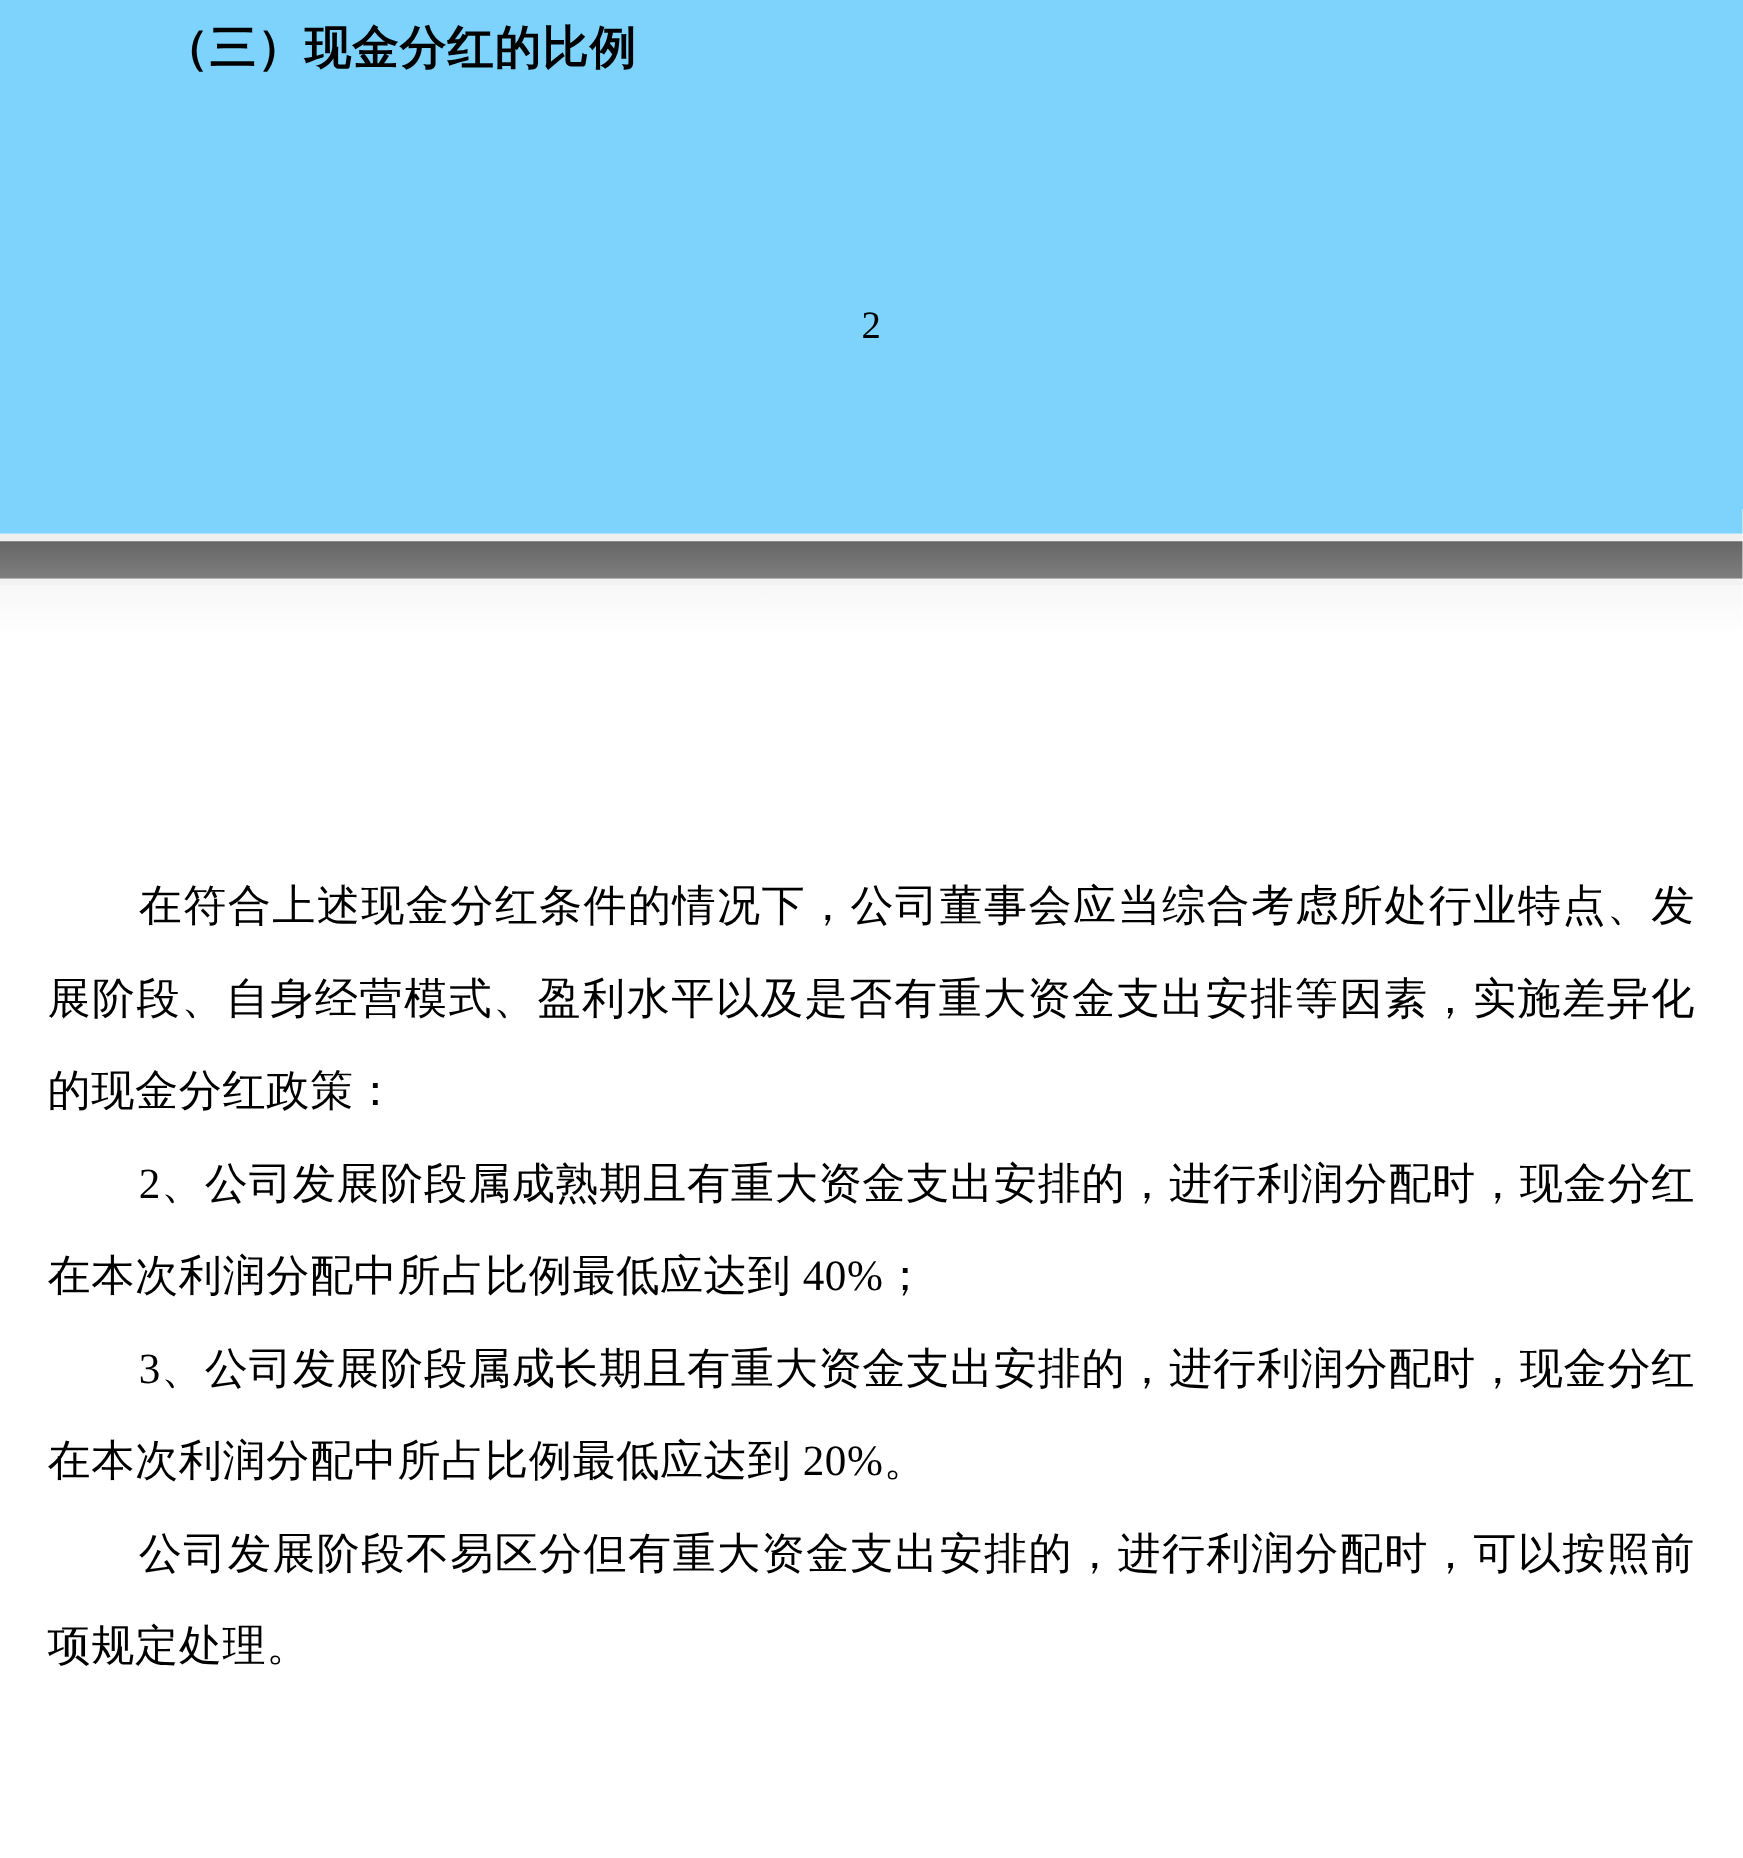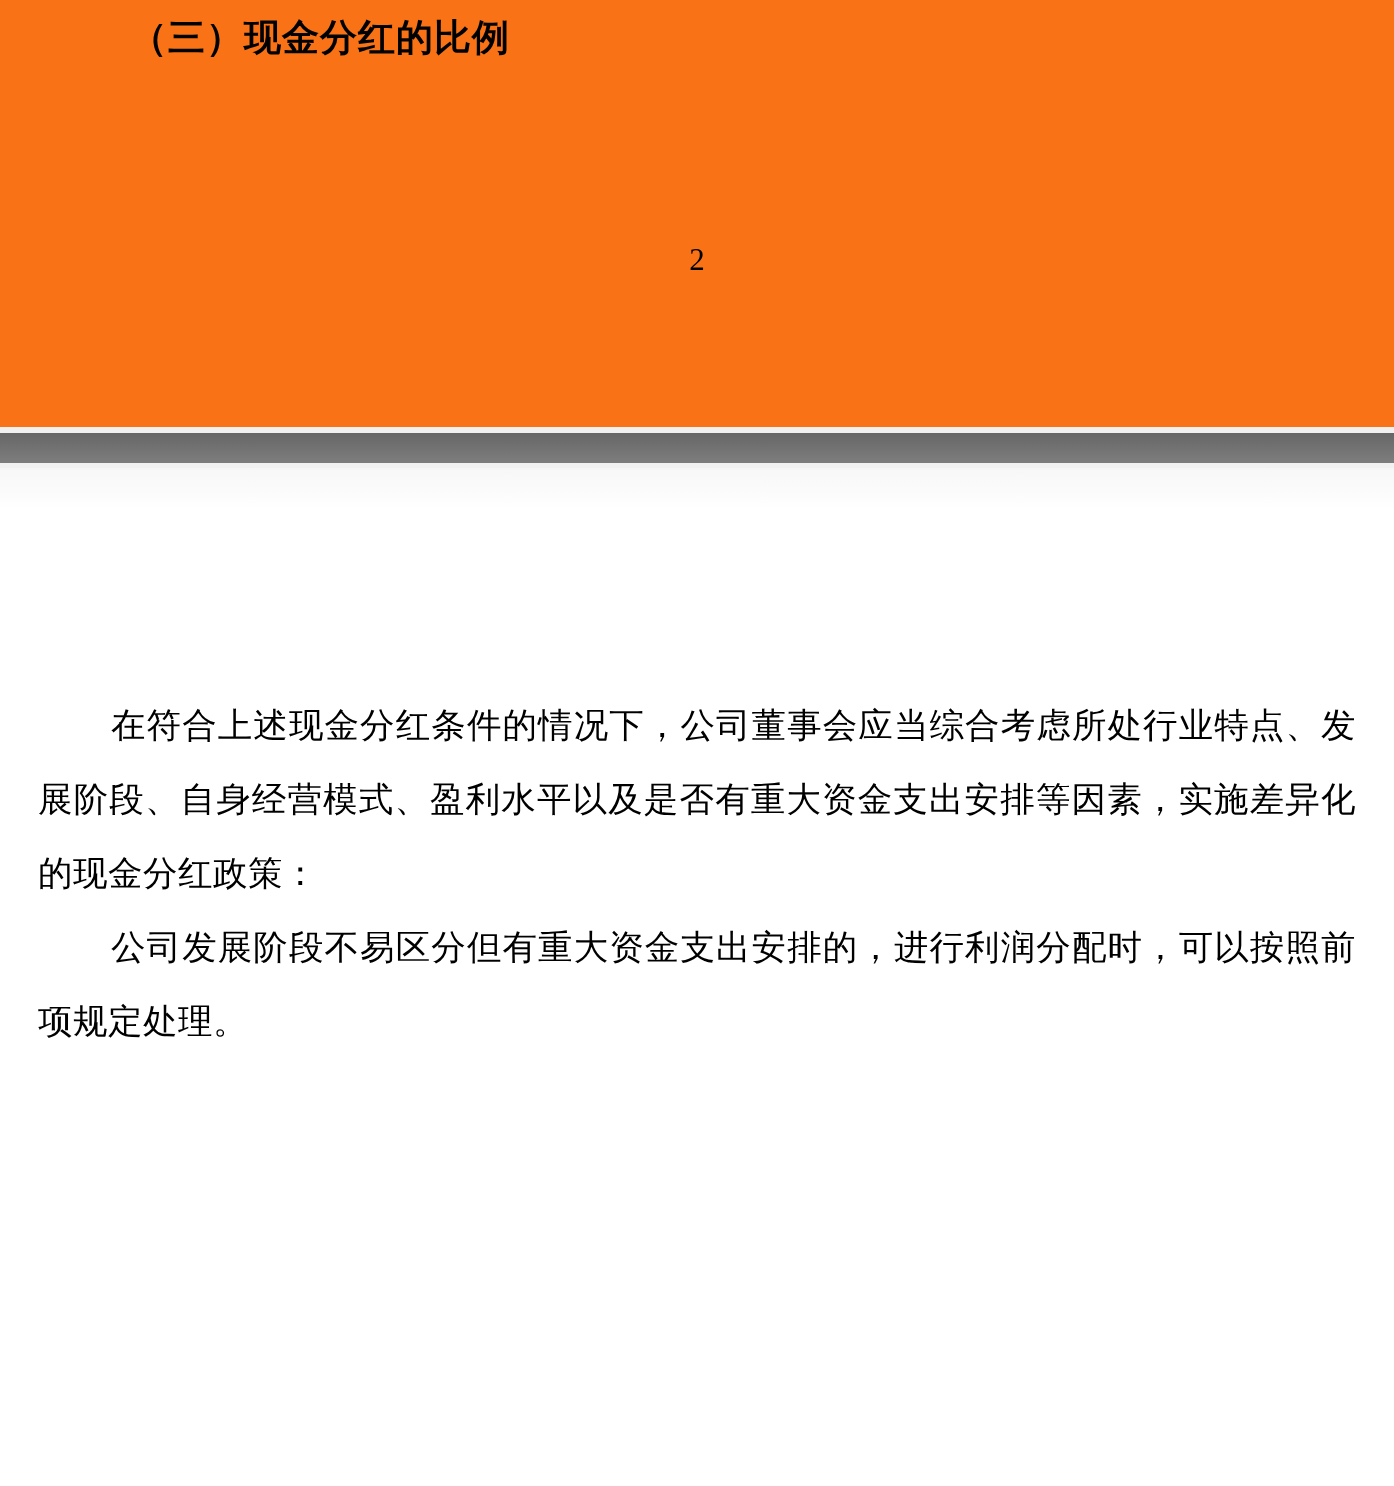--- a/index.html
+++ b/index.html
@@ -19,21 +19,21 @@
     position: absolute;
     top: 0; left: 0;
     width: 100%; height: 3px;
     background: #ebebeb;
   }
   
   .page1-fragment {
     position: absolute;
     top: 0; left: 0;
     width: 100%; height: 427px;
-    background: #f97316;
+    background: #7dd3fc;
   }
   .section-heading {
     position: absolute;
     top: 13px;
     left: 130px;
     margin: 0;
     font-size: 37px;
     font-weight: 700;
     letter-spacing: 1px;
     white-space: nowrap;
@@ -105,15 +105,17 @@
 <div class="page-separator">
   <div class="sep-border-top"></div>
   <div class="sep-bar"></div>
   <div class="sep-border-bottom"></div>
   <div class="sep-shadow"></div>
 </div>
 
 <section class="page2-fragment">
   <div class="doc-content">
     <p>在符合上述现金分红条件的情况下，公司董事会应当综合考虑所处行业特点、发展阶段、自身经营模式、盈利水平以及是否有重大资金支出安排等因素，实施差异化的现金分红政策：</p>
+    <p>2、公司发展阶段属成熟期且有重大资金支出安排的，进行利润分配时，现金分红在本次利润分配中所占比例最低应达到 40%；</p>
+    <p>3、公司发展阶段属成长期且有重大资金支出安排的，进行利润分配时，现金分红在本次利润分配中所占比例最低应达到 20%。</p>
     <p>公司发展阶段不易区分但有重大资金支出安排的，进行利润分配时，可以按照前项规定处理。</p>
   </div>
 </section>
 
 </body></html>

